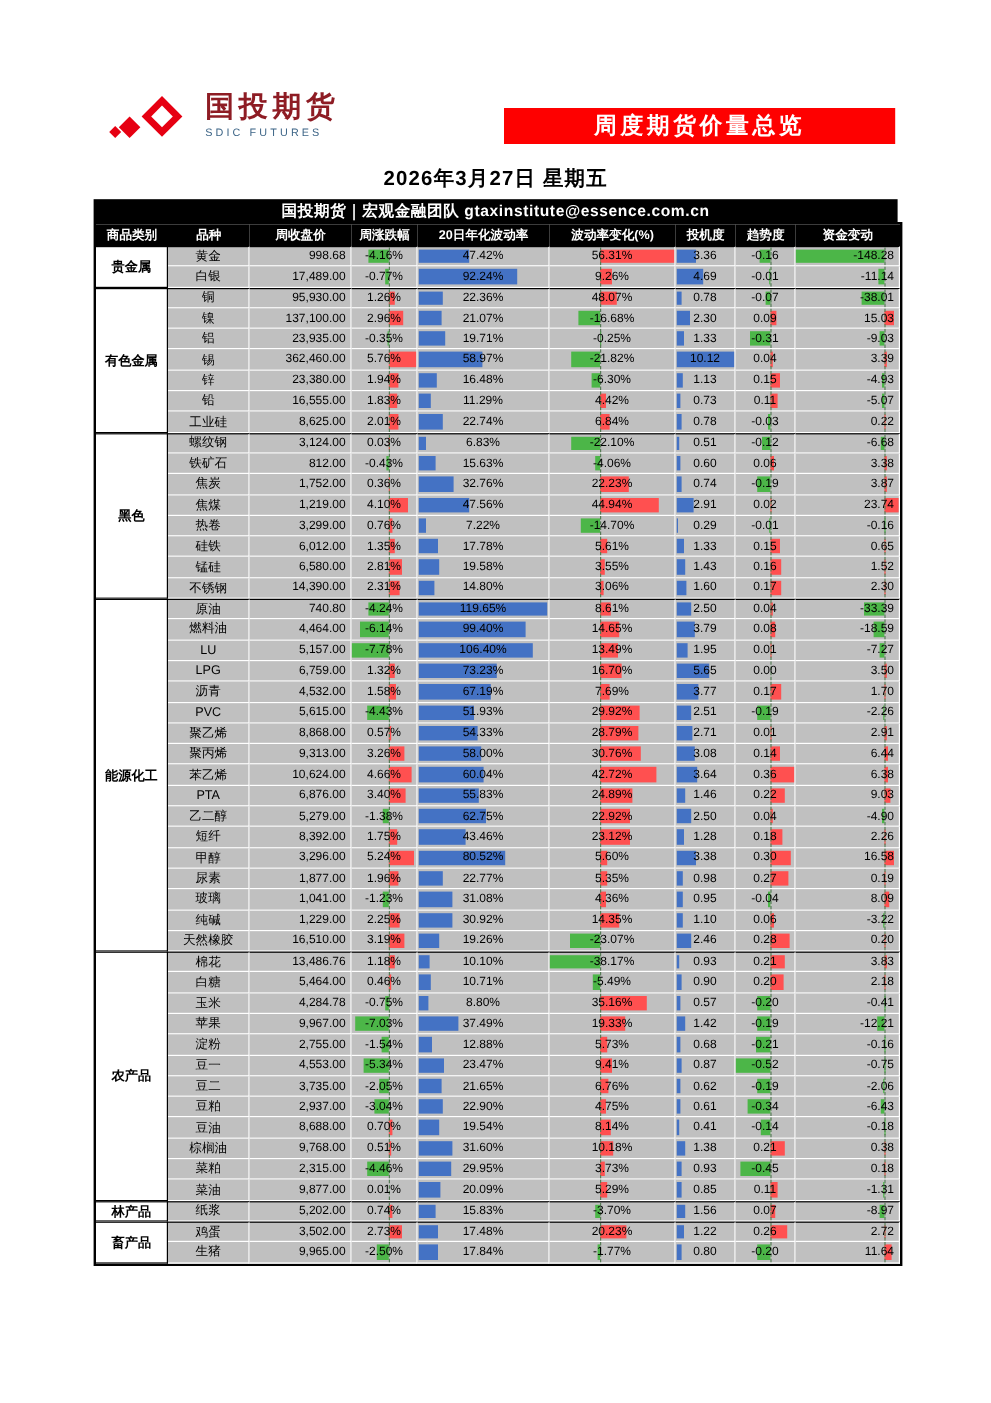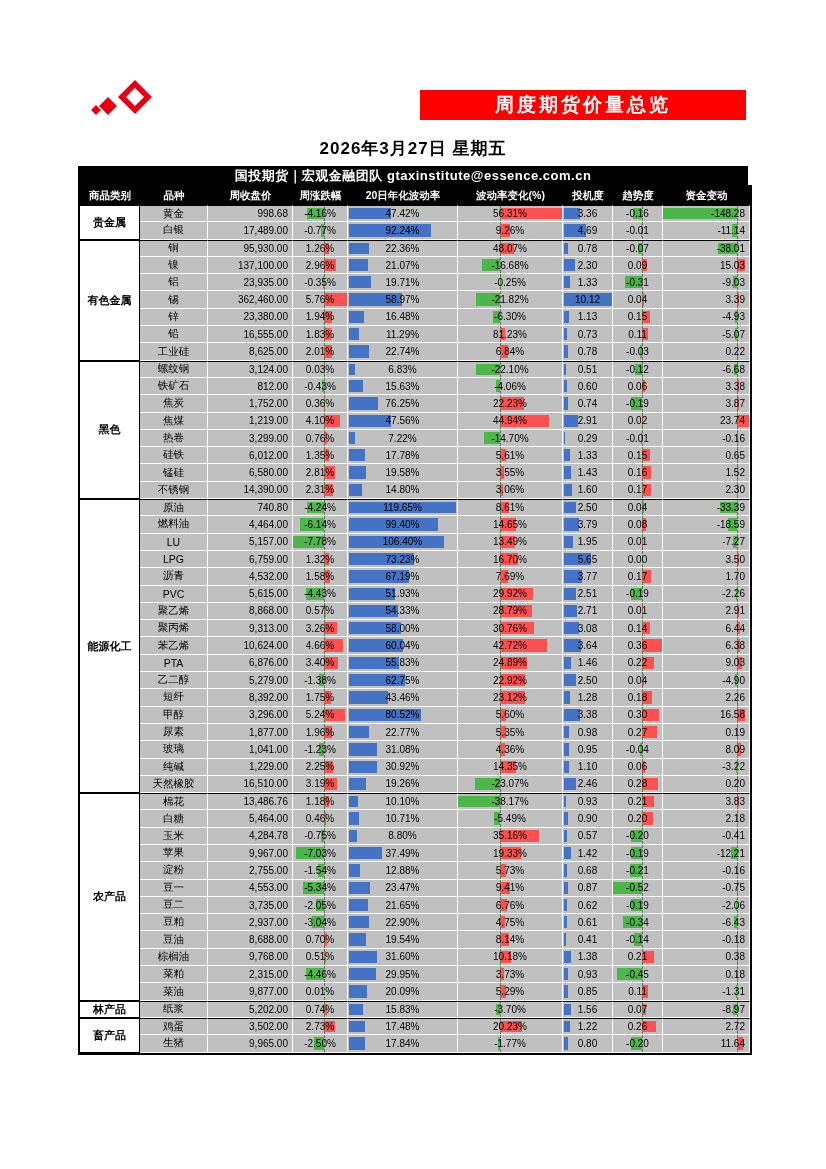--- a/index.html
+++ b/index.html
@@ -42,20 +42,24 @@
 </head>
 <body>
 
 <div class="logo">
   <svg class="logo-mark" width="74" height="40" viewBox="0 0 74 40">
     <polygon points="8,29 13,34 8,39 3,34" fill="#e60012"></polygon>
     <polygon points="20,21 29,30 20,39 11,30" fill="#e60012"></polygon>
     <polygon points="47,4 64,21 47,38 30,21" fill="#e60012"></polygon>
     <polygon points="47,12 56,21 47,30 38,21" fill="#ffffff"></polygon>
   </svg>
+  <div class="logo-text">
+    <div class="cn">国投期货</div>
+    <div class="en">SDIC FUTURES</div>
+  </div>
 </div>
 
 <div class="banner" style="background: rgb(254, 0, 0);">周度期货价量总览</div>
 
 <div class="date-title">2026年3月27日 星期五</div>
 
 <div class="team-bar">国投期货｜宏观金融团队  gtaxinstitute@essence.com.cn</div>
 
 <table class="data-table">
   <colgroup>
@@ -153,21 +157,21 @@
         <td class="center"><i class="axis" style="left: 40.4001%;"></i><i class="bar" style="left: 33.732%; width: 6.66808%; background: rgb(76, 182, 72);"></i><span class="val">-6.30%</span></td>
         <td class="center"><i class="bar" style="left: 1px; width: 10.9427%; background: rgb(68, 114, 196);"></i><span class="val">1.13</span></td>
         <td class="center"><i class="axis" style="left: 59.0909%;"></i><i class="bar" style="left: 59.0909%; width: 17.0455%; background: rgb(255, 80, 80);"></i><span class="val">0.15</span></td>
         <td class="right"><i class="axis" style="left: 86.1993%;"></i><i class="bar" style="left: 83.3333%; width: 2.86595%; background: rgb(76, 182, 72);"></i><span class="val">-4.93</span></td>
       </tr>
       <tr>
         <td class="name">铅</td>
         <td class="right"><span class="val">16,555.00</span></td>
         <td class="center"><i class="axis" style="left: 57.4594%;"></i><i class="bar" style="left: 57.4594%; width: 13.5155%; background: rgb(255, 80, 80);"></i><span class="val">1.83%</span></td>
         <td class="center"><i class="bar" style="left: 1px; width: 9.24714%; background: rgb(68, 114, 196);"></i><span class="val">11.29%</span></td>
-        <td class="center"><i class="axis" style="left: 40.4001%;"></i><i class="bar" style="left: 40.4001%; width: 4.67824%; background: rgb(255, 80, 80);"></i><span class="val">81.23%</span></td>
+        <td class="center"><i class="axis" style="left: 40.4001%;"></i><i class="bar" style="left: 40.4001%; width: 4.67824%; background: rgb(255, 80, 80);"></i><span class="val">4.42%</span></td>
         <td class="center"><i class="bar" style="left: 1px; width: 7.06917%; background: rgb(68, 114, 196);"></i><span class="val">0.73</span></td>
         <td class="center"><i class="axis" style="left: 59.0909%;"></i><i class="bar" style="left: 59.0909%; width: 12.5%; background: rgb(255, 80, 80);"></i><span class="val">0.11</span></td>
         <td class="right"><i class="axis" style="left: 86.1993%;"></i><i class="bar" style="left: 83.2519%; width: 2.94733%; background: rgb(76, 182, 72);"></i><span class="val">-5.07</span></td>
       </tr>
       <tr>
         <td class="name">工业硅</td>
         <td class="right"><span class="val">8,625.00</span></td>
         <td class="center"><i class="axis" style="left: 57.4594%;"></i><i class="bar" style="left: 57.4594%; width: 14.8449%; background: rgb(255, 80, 80);"></i><span class="val">2.01%</span></td>
         <td class="center"><i class="bar" style="left: 1px; width: 18.6253%; background: rgb(68, 114, 196);"></i><span class="val">22.74%</span></td>
         <td class="center"><i class="axis" style="left: 40.4001%;"></i><i class="bar" style="left: 40.4001%; width: 7.23963%; background: rgb(255, 80, 80);"></i><span class="val">6.84%</span></td>
@@ -193,21 +197,21 @@
         <td class="center"><i class="bar" style="left: 1px; width: 12.8018%; background: rgb(68, 114, 196);"></i><span class="val">15.63%</span></td>
         <td class="center"><i class="axis" style="left: 40.4001%;"></i><i class="bar" style="left: 36.1029%; width: 4.29721%; background: rgb(76, 182, 72);"></i><span class="val">-4.06%</span></td>
         <td class="center"><i class="bar" style="left: 1px; width: 5.81028%; background: rgb(68, 114, 196);"></i><span class="val">0.60</span></td>
         <td class="center"><i class="axis" style="left: 59.0909%;"></i><i class="bar" style="left: 59.0909%; width: 6.81818%; background: rgb(255, 80, 80);"></i><span class="val">0.06</span></td>
         <td class="right"><i class="axis" style="left: 86.1993%;"></i><i class="bar" style="left: 86.1993%; width: 1.96489%; background: rgb(255, 80, 80);"></i><span class="val">3.38</span></td>
       </tr>
       <tr>
         <td class="name">焦炭</td>
         <td class="right"><span class="val">1,752.00</span></td>
         <td class="center"><i class="axis" style="left: 57.4594%;"></i><i class="bar" style="left: 57.4594%; width: 2.65879%; background: rgb(255, 80, 80);"></i><span class="val">0.36%</span></td>
-        <td class="center"><i class="bar" style="left: 1px; width: 26.8323%; background: rgb(68, 114, 196);"></i><span class="val">76.25%</span></td>
+        <td class="center"><i class="bar" style="left: 1px; width: 26.8323%; background: rgb(68, 114, 196);"></i><span class="val">32.76%</span></td>
         <td class="center"><i class="axis" style="left: 40.4001%;"></i><i class="bar" style="left: 40.4001%; width: 23.5288%; background: rgb(255, 80, 80);"></i><span class="val">22.23%</span></td>
         <td class="center"><i class="bar" style="left: 1px; width: 7.16601%; background: rgb(68, 114, 196);"></i><span class="val">0.74</span></td>
         <td class="center"><i class="axis" style="left: 59.0909%;"></i><i class="bar" style="left: 37.5%; width: 21.5909%; background: rgb(76, 182, 72);"></i><span class="val">-0.19</span></td>
         <td class="right"><i class="axis" style="left: 86.1993%;"></i><i class="bar" style="left: 86.1993%; width: 2.24974%; background: rgb(255, 80, 80);"></i><span class="val">3.87</span></td>
       </tr>
       <tr>
         <td class="name">焦煤</td>
         <td class="right"><span class="val">1,219.00</span></td>
         <td class="center"><i class="axis" style="left: 57.4594%;"></i><i class="bar" style="left: 57.4594%; width: 30.2806%; background: rgb(255, 80, 80);"></i><span class="val">4.10%</span></td>
         <td class="center"><i class="bar" style="left: 1px; width: 38.9543%; background: rgb(68, 114, 196);"></i><span class="val">47.56%</span></td>

